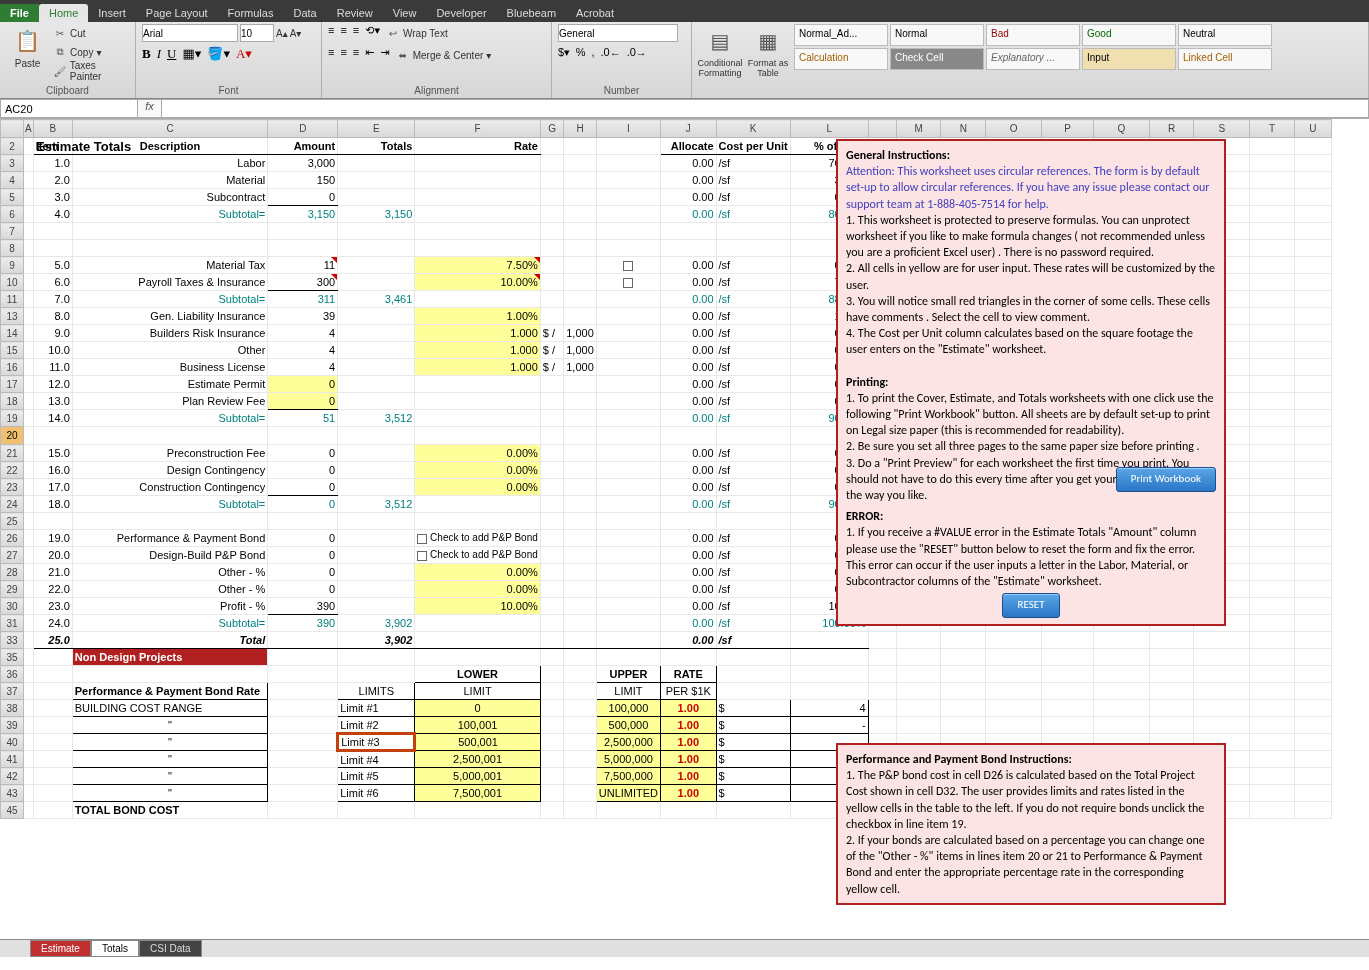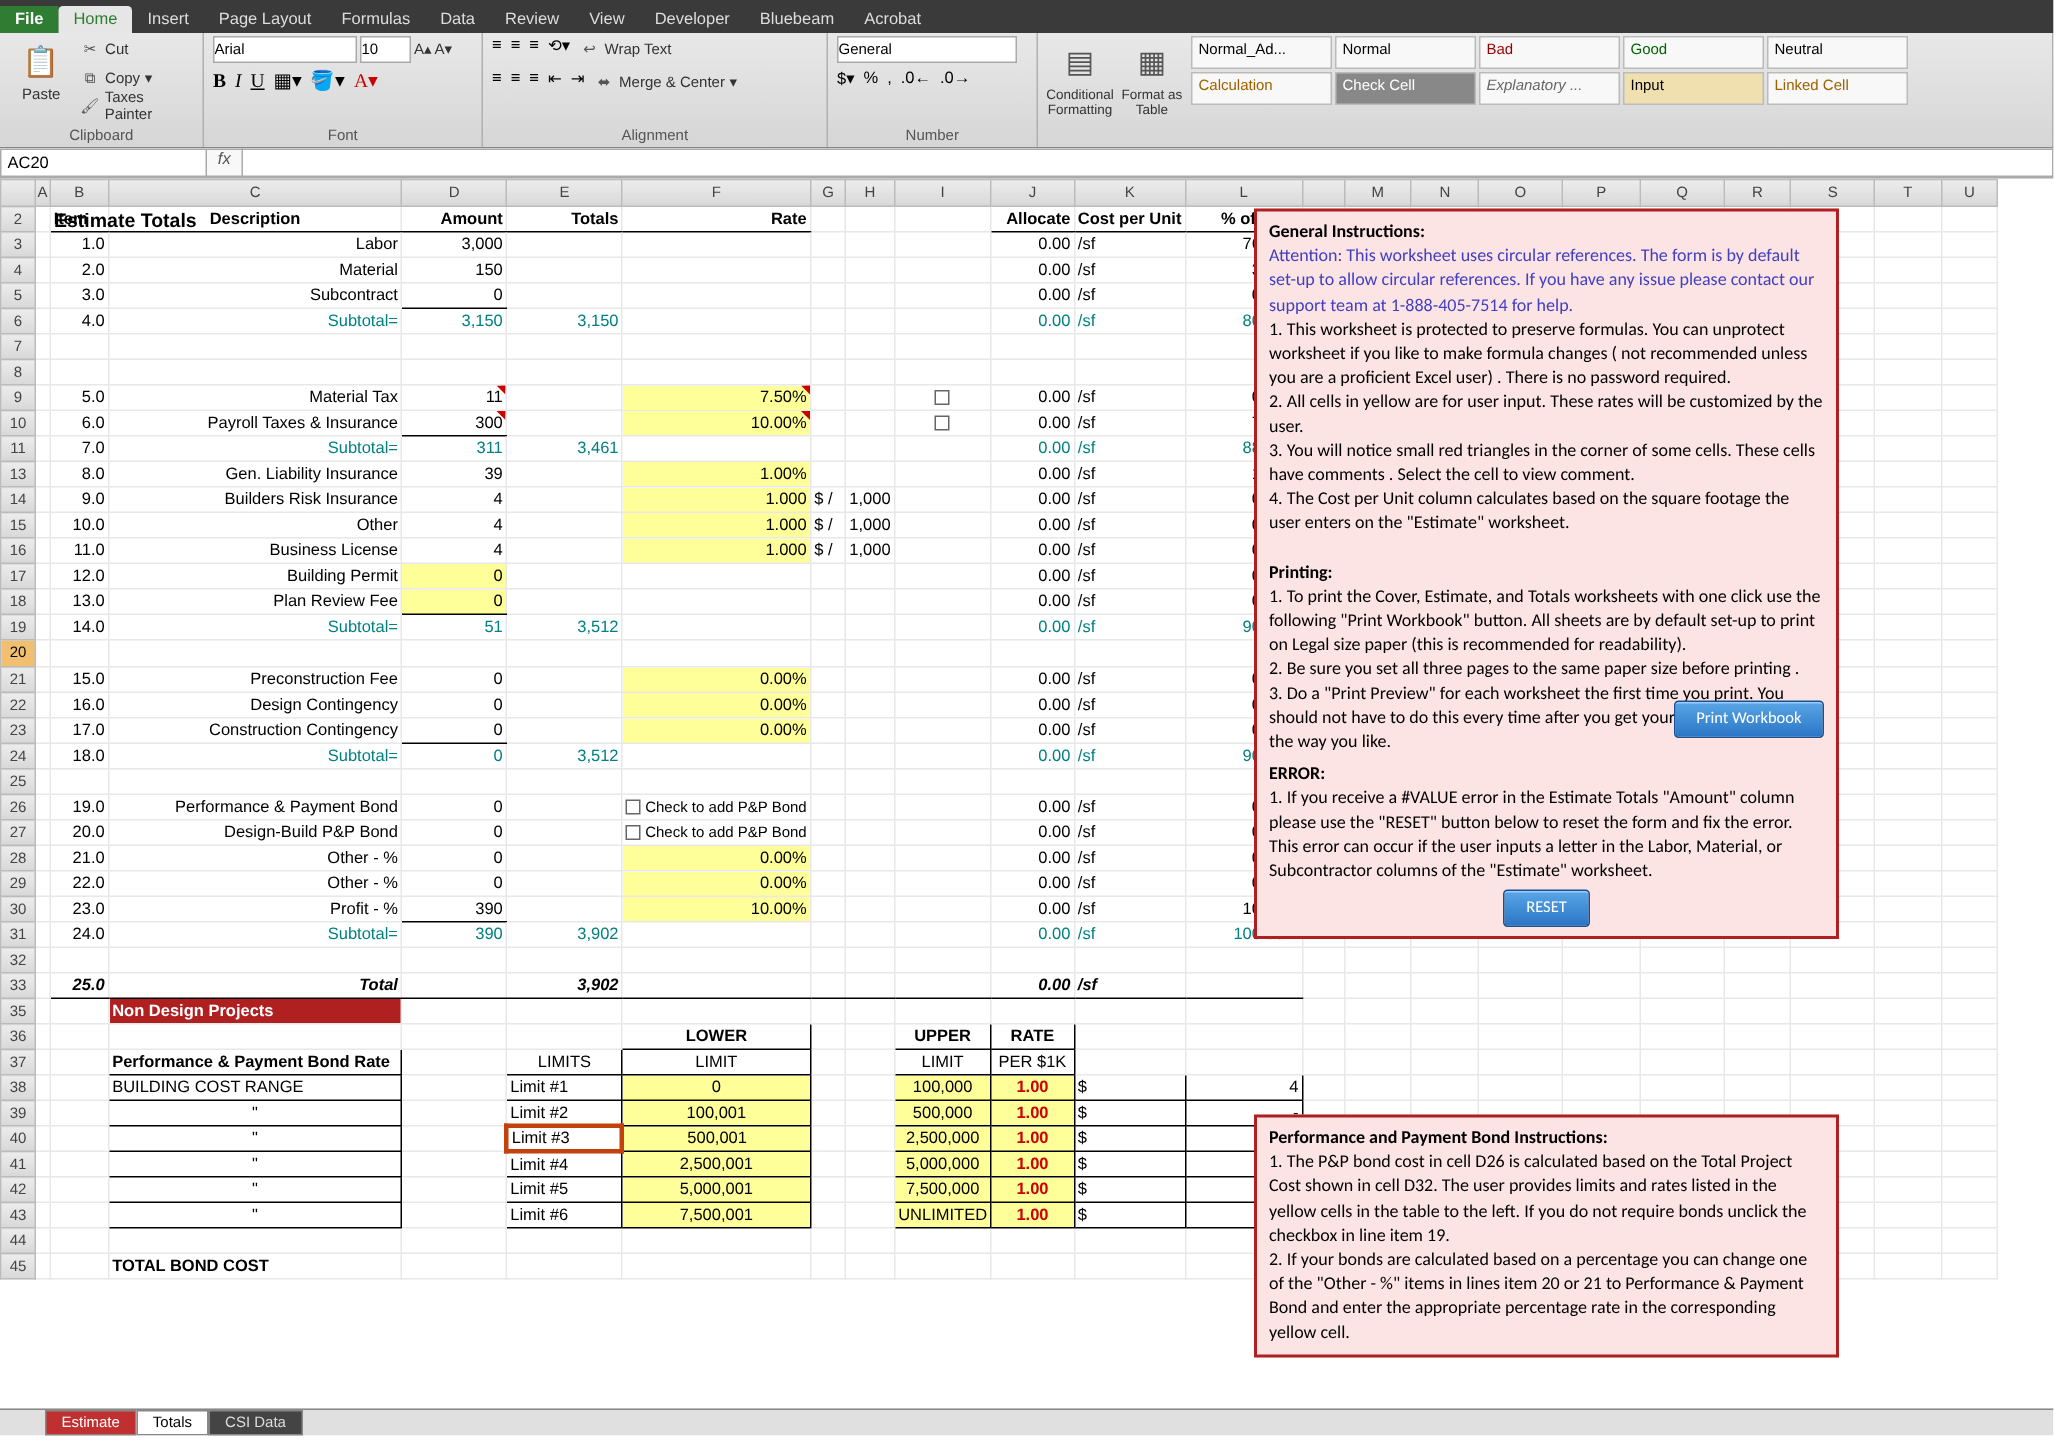--- a/index.html
+++ b/index.html
@@ -576,21 +576,21 @@
           <td class="cell" style=""></td>
           <td class="cell" style=""></td>
           <td class="cell" style=""></td>
           <td class="cell" style=""></td>
           <td class="cell" style=""></td>
         </tr>
         <tr>
           <th class="rowhdr">17</th>
           <td class="cell" style=""></td>
           <td class="cell right" style="">12.0</td>
-          <td class="cell right " style="">Building Permit</td>
+          <td class="cell right " style="">Estimate Permit</td>
           <td class="cell right yellow  " style="">0</td>
           <td class="cell right " style=""></td>
           <td class="cell right " style=""></td>
           <td class="cell" style=""></td>
           <td class="cell" style=""></td>
           <td class="cell center" style=""></td>
           <td class="cell right " style="">0.00</td>
           <td class="cell" style="">/sf</td>
           <td class="cell right " style="">0.00%</td>
           <td class="cell" style=""></td>
@@ -936,45 +936,20 @@
           <td class="cell right teal" style="">Subtotal=</td>
           <td class="cell right  teal" style="">390</td>
           <td class="cell right teal" style="">3,902</td>
           <td class="cell right " style=""></td>
           <td class="cell" style=""></td>
           <td class="cell" style=""></td>
           <td class="cell center" style=""></td>
           <td class="cell right teal" style="">0.00</td>
           <td class="cell teal" style="">/sf</td>
           <td class="cell right teal" style="">100.00%</td>
-          <td class="cell" style=""></td>
-          <td class="cell" style=""></td>
-          <td class="cell" style=""></td>
-          <td class="cell" style=""></td>
-          <td class="cell" style=""></td>
-          <td class="cell" style=""></td>
-          <td class="cell" style=""></td>
-          <td class="cell" style=""></td>
-          <td class="cell" style=""></td>
-          <td class="cell" style=""></td>
-        </tr>
-        <tr>
-          <th class="rowhdr">32</th>
-          <td class="cell" style=""></td>
-          <td class="cell" style=""></td>
-          <td class="cell" style=""></td>
-          <td class="cell" style=""></td>
-          <td class="cell" style=""></td>
-          <td class="cell" style=""></td>
-          <td class="cell" style=""></td>
-          <td class="cell" style=""></td>
-          <td class="cell" style=""></td>
-          <td class="cell" style=""></td>
-          <td class="cell" style=""></td>
-          <td class="cell" style=""></td>
           <td class="cell" style=""></td>
           <td class="cell" style=""></td>
           <td class="cell" style=""></td>
           <td class="cell" style=""></td>
           <td class="cell" style=""></td>
           <td class="cell" style=""></td>
           <td class="cell" style=""></td>
           <td class="cell" style=""></td>
           <td class="cell" style=""></td>
           <td class="cell" style=""></td>
@@ -1211,45 +1186,20 @@
           <td class="cell" style="border:1px solid #000;text-align:center">"</td>
           <td class="cell" style=""></td>
           <td class="cell" style="border:1px solid #000">Limit #6</td>
           <td class="cell yellow center" style="border:1px solid #000">7,500,001</td>
           <td class="cell" style=""></td>
           <td class="cell" style=""></td>
           <td class="cell yellow center" style="border:1px solid #000">UNLIMITED</td>
           <td class="cell yellow center bold" style="border:1px solid #000;color:#c00">1.00</td>
           <td class="cell" style="border:1px solid #000">$</td>
           <td class="cell right" style="border:1px solid #000">-</td>
-          <td class="cell" style=""></td>
-          <td class="cell" style=""></td>
-          <td class="cell" style=""></td>
-          <td class="cell" style=""></td>
-          <td class="cell" style=""></td>
-          <td class="cell" style=""></td>
-          <td class="cell" style=""></td>
-          <td class="cell" style=""></td>
-          <td class="cell" style=""></td>
-          <td class="cell" style=""></td>
-        </tr>
-        <tr>
-          <th class="rowhdr">44</th>
-          <td class="cell" style=""></td>
-          <td class="cell" style=""></td>
-          <td class="cell" style=""></td>
-          <td class="cell" style=""></td>
-          <td class="cell" style=""></td>
-          <td class="cell" style=""></td>
-          <td class="cell" style=""></td>
-          <td class="cell" style=""></td>
-          <td class="cell" style=""></td>
-          <td class="cell" style=""></td>
-          <td class="cell" style=""></td>
-          <td class="cell" style=""></td>
           <td class="cell" style=""></td>
           <td class="cell" style=""></td>
           <td class="cell" style=""></td>
           <td class="cell" style=""></td>
           <td class="cell" style=""></td>
           <td class="cell" style=""></td>
           <td class="cell" style=""></td>
           <td class="cell" style=""></td>
           <td class="cell" style=""></td>
           <td class="cell" style=""></td>

